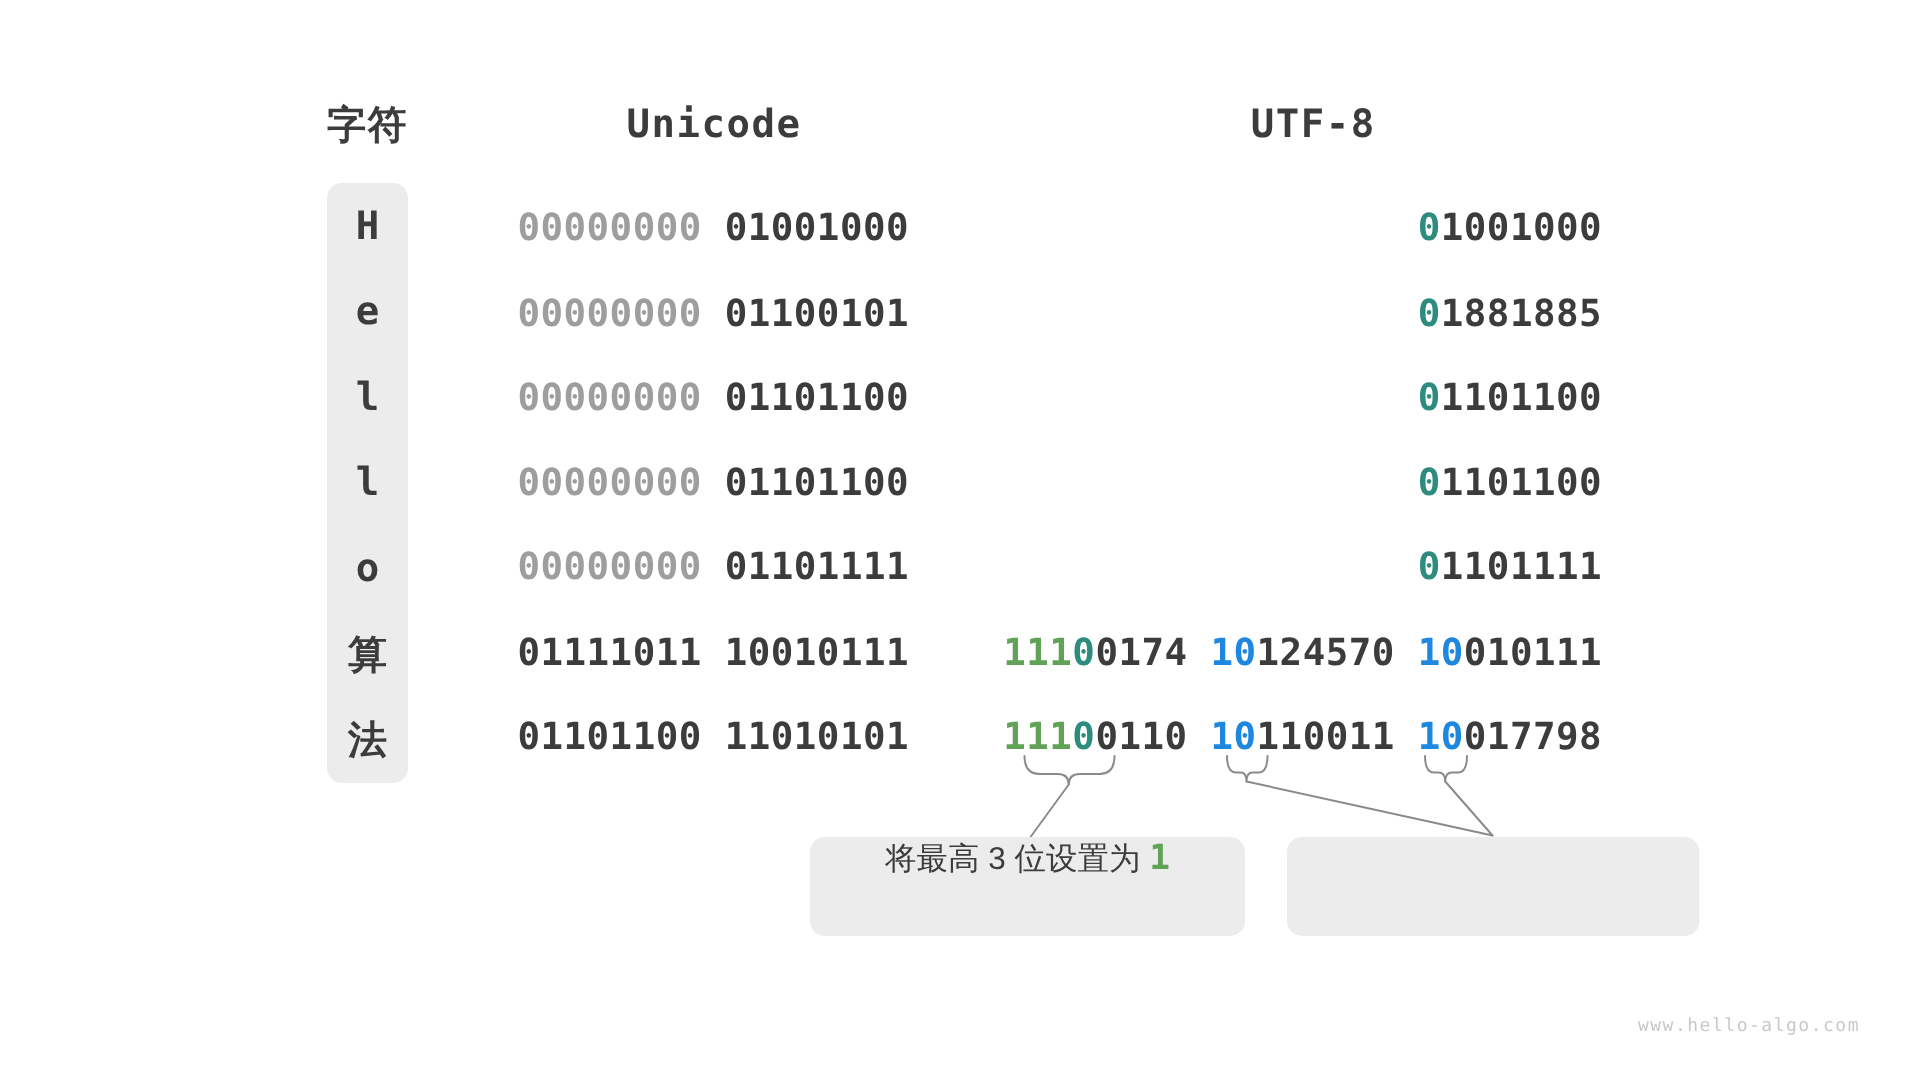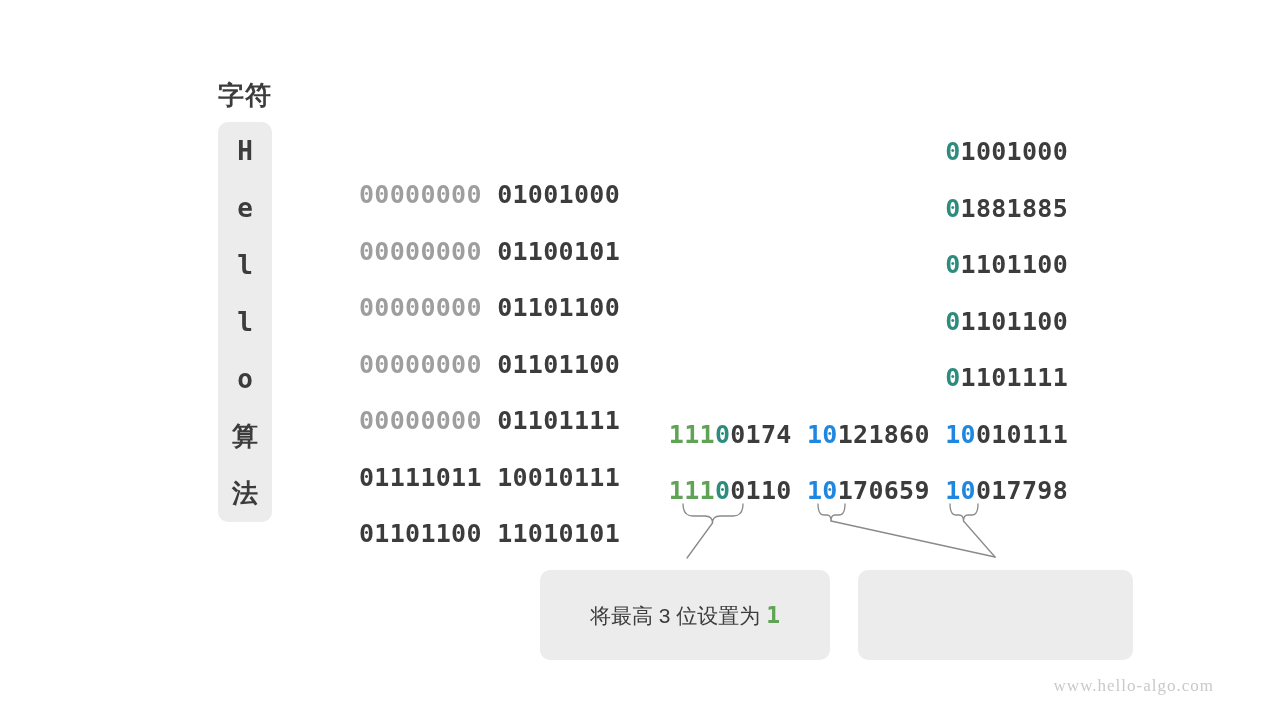--- a/index.html
+++ b/index.html
@@ -1,67 +1,68 @@
 <!DOCTYPE html>
 <html style="--dark: #3c3c3c; --muted: #9e9e9e; --teal: #2e8c7e; --green: #60a356; --blue: #1e88e0; --box-bg: #ececec; --line: #8a8a8a; --watermark: #c9c9c9;"><head>
 <meta charset="utf-8">
 <style>
   html,body{margin:0;padding:0;background:#fff;}
   .canvas{
     position:relative;width:1280px;height:720px;background:#ffffff;overflow:hidden;
     font-family:"DejaVu Sans Mono","Liberation Mono",monospace;
   }
   .mono{font-family:"DejaVu Sans Mono","Liberation Mono",monospace;}
-  .cjk{font-family:"Liberation Sans","DejaVu Sans",sans-serif;margin-top:12px;}
+  .cjk{font-family:"Liberation Sans","DejaVu Sans",sans-serif;}
   .hdr{
     position:absolute;top:66px;height:34px;line-height:34px;text-align:center;
     font-weight:bold;font-size:26px;color:var(--dark);letter-spacing:1px;
   }
   .char-column{
     position:absolute;left:218px;top:122px;width:54px;height:400px;
     background:var(--box-bg);border-radius:10px;
     display:flex;flex-direction:column;
   }
   .char-cell{
     flex:1;display:flex;align-items:center;justify-content:center;
     font-weight:bold;font-size:26px;color:var(--dark);
     font-family:"DejaVu Sans Mono","Liberation Sans",sans-serif;
   }
   .bin{
     position:absolute;height:34px;line-height:34px;white-space:nowrap;
     font-weight:bold;font-size:25px;letter-spacing:0.3px;color:var(--dark);
   }
-  .unicode-cell{left:359px;margin-top:43px;}
+  .unicode-cell{left:345px;}
   .utf8-cell{right:212px;text-align:right;}
   .dark{color:var(--dark);}
   .muted{color:var(--muted);}
   .teal{color:var(--teal);}
   .green{color:var(--green);}
   .blue{color:var(--blue);}
   .overlay{position:absolute;left:0;top:0;width:1280px;height:720px;pointer-events:none;}
   .wire{stroke:var(--line);stroke-width:1.3;fill:none;stroke-linecap:round;stroke-linejoin:round;}
   .callout{
-    position:absolute;top:558px;height:90px;background:var(--box-bg);border-radius:10px;
+    position:absolute;top:558px;height:66px;background:var(--box-bg);border-radius:10px;
     color:var(--dark);font-size:21px;text-align:center;
-    display:flex;flex-direction:column;justify-content:center;gap:20px;
+    display:flex;flex-direction:row;justify-content:center;gap:20px;
   }
   .callout-line{line-height:28px;white-space:nowrap;}
   .hl{font-weight:bold;font-size:23px;}
   .watermark{
-    position:absolute;right:66px;top:676px;font-size:17px;letter-spacing:1px;
+    position:absolute;right:40px;top:676px;font-size:12px;letter-spacing:1px;
     color:var(--watermark);
-    font-family:Liberation Serif, serif;
   }
 </style>
 </head>
 <body>
 
 <div class="canvas">
 
   <div class="hdr cjk" style="left:214px;width:62px;">字符</div>
+  <div class="hdr mono" style="left:345px;width:262px;">Unicode</div>
+  <div class="hdr mono" style="left:683px;width:385px;">UTF-8</div>
 
   <div class="char-column">
       <div class="char-cell">H</div>
       <div class="char-cell">e</div>
       <div class="char-cell">l</div>
       <div class="char-cell">l</div>
       <div class="char-cell">o</div>
       <div class="char-cell">算</div>
       <div class="char-cell">法</div>
     </div>
@@ -71,23 +72,23 @@
       <div class="bin utf8-cell" style="top: 135px;"><span class="teal">0</span><span class="dark">1001000</span></div>
       <div class="bin unicode-cell" style="top: 191.5px;"><span class="muted">00000000</span> <span class="dark">01100101</span></div>
       <div class="bin utf8-cell" style="top: 191.5px;"><span class="teal">0</span><span class="dark">1881885</span></div>
       <div class="bin unicode-cell" style="top: 248px;"><span class="muted">00000000</span> <span class="dark">01101100</span></div>
       <div class="bin utf8-cell" style="top: 248px;"><span class="teal">0</span><span class="dark">1101100</span></div>
       <div class="bin unicode-cell" style="top: 304.5px;"><span class="muted">00000000</span> <span class="dark">01101100</span></div>
       <div class="bin utf8-cell" style="top: 304.5px;"><span class="teal">0</span><span class="dark">1101100</span></div>
       <div class="bin unicode-cell" style="top: 361px;"><span class="muted">00000000</span> <span class="dark">01101111</span></div>
       <div class="bin utf8-cell" style="top: 361px;"><span class="teal">0</span><span class="dark">1101111</span></div>
       <div class="bin unicode-cell" style="top: 417.5px;"><span class="dark">01111011</span> <span class="dark">10010111</span></div>
-      <div class="bin utf8-cell" style="top: 417.5px;"><span class="green">111</span><span class="teal">0</span><span class="dark">0174</span> <span class="blue">10</span><span class="dark">121860</span> <span class="blue">10</span><span class="dark">010111</span></div>
+      <div class="bin utf8-cell" style="top: 417.5px;"><span class="green">111</span><span class="teal">0</span><span class="dark">0174</span> <span class="blue">10</span><span class="dark">124570</span> <span class="blue">10</span><span class="dark">010111</span></div>
       <div class="bin unicode-cell" style="top: 474px;"><span class="dark">01101100</span> <span class="dark">11010101</span></div>
-      <div class="bin utf8-cell" style="top: 474px;"><span class="green">111</span><span class="teal">0</span><span class="dark">0110</span> <span class="blue">10</span><span class="dark">170659</span> <span class="blue">10</span><span class="dark">017798</span></div>
+      <div class="bin utf8-cell" style="top: 474px;"><span class="green">111</span><span class="teal">0</span><span class="dark">0110</span> <span class="blue">10</span><span class="dark">110011</span> <span class="blue">10</span><span class="dark">017798</span></div>
     </div>
 
   <svg class="overlay" viewBox="0 0 1280 720">
     <path class="wire" d="M 683 504 Q 683 516 693 516 L 705 516 Q 712.5 516 712.5 523 Q 712.5 516 720 516 L 733 516 Q 743 516 743 504"></path>
     <path class="wire" d="M 818 504 Q 818 515 824 515 L 827 515 Q 831 515 831 521 Q 831 515 835 515 L 839 515 Q 845 515 845 504"></path>
     <path class="wire" d="M 950 504 Q 950 515 956 515 L 959 515 Q 963.5 515 963.5 521 Q 963.5 515 968 515 L 972 515 Q 978 515 978 504"></path>
     <path class="wire" d="M 712.5 523 L 687 558"></path>
     <path class="wire" d="M 831 521 L 995 557"></path>
     <path class="wire" d="M 963.5 521 L 995 557"></path>
   </svg>

